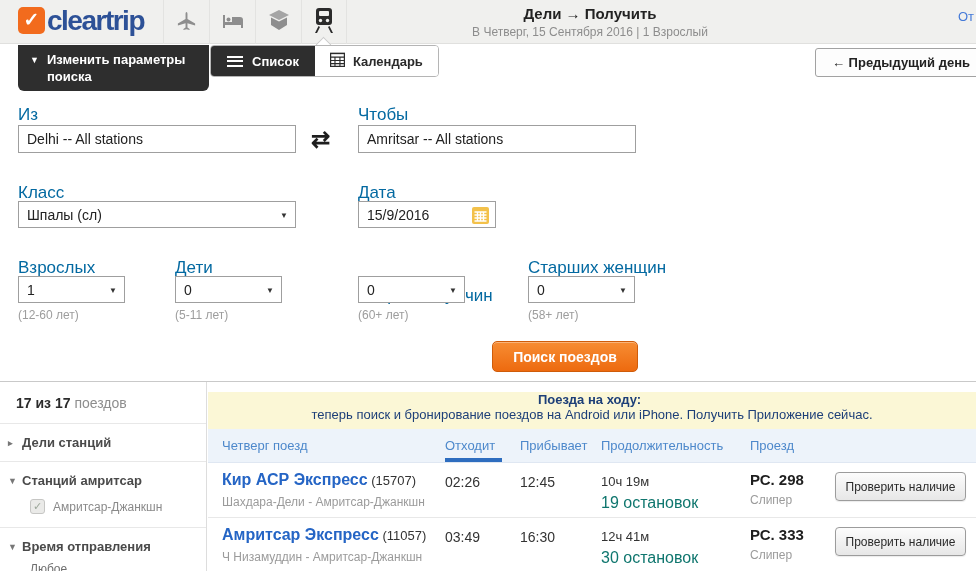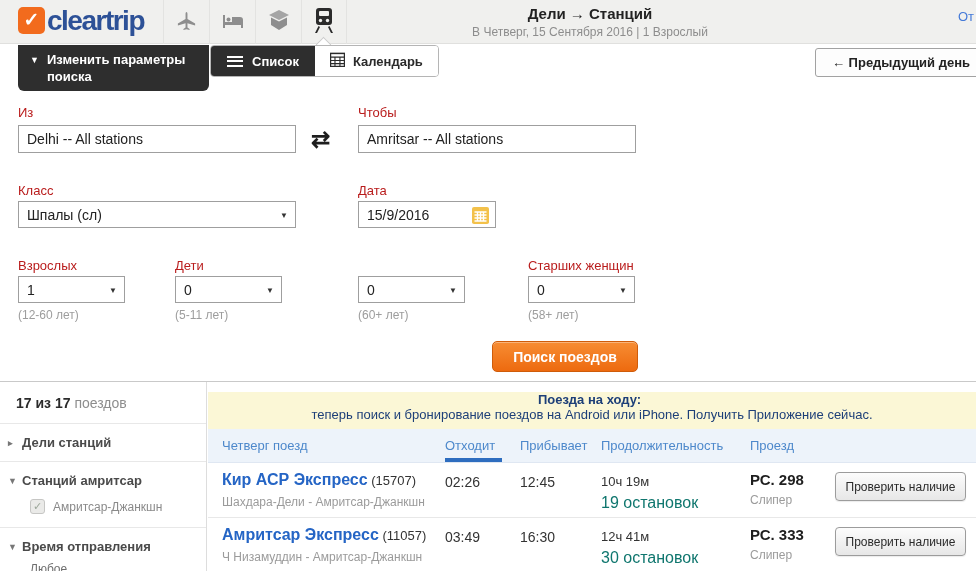--- a/index.html
+++ b/index.html
@@ -25,21 +25,21 @@
   .modify-btn { position:absolute; left:18px; top:0; width:191px; height:46px; background:#2e2e2e; color:#fff; border-radius:0 0 6px 6px; display:flex; padding:7px 10px 0 12px; font-size:13px; font-weight:bold; line-height:1.3; cursor:pointer; z-index:3; }
   .modify-caret { font-size:9px; margin:3px 8px 0 0; color:#fff; }
   .seg { position:absolute; left:210px; top:0; height:32px; display:flex; border:1px solid #b5b5b5; border-radius:4px; background:#fff; overflow:hidden; z-index:2; }
   .seg-list { background:#2e2e2e; color:#fff; font-weight:bold; font-size:13px; padding:0 16px; display:flex; align-items:center; gap:9px; cursor:pointer; }
   .menu-bars { width:16px; height:11px; background:linear-gradient(#fff 0 2px, transparent 2px 4.5px, #fff 4.5px 6.5px, transparent 6.5px 9px, #fff 9px 11px); }
   .seg-cal { color:#2b2b2b; font-weight:bold; font-size:13px; padding:0 15px; display:flex; align-items:center; gap:8px; cursor:pointer; background:#fff; }
   .prev-btn { position:absolute; left:815px; top:3px; height:29px; width:172px; background:#fdfdfd; border:1px solid #a2a2a2; border-radius:3px; font-weight:bold; font-size:13px; color:#222; display:flex; align-items:center; justify-content:center; cursor:pointer; }
 
   
   .form { position:absolute; top:78px; left:0; right:0; height:303px; background:#fff; }
-  .lbl { position:absolute; font-size:13px; color:#b91c1c; }
+  .lbl { position:absolute; font-size:17px; color:#0369a1; }
   .hint { position:absolute; font-size:12px; color:#9d9d9d; }
   .inp { position:absolute; height:28px; border:1px solid #9f9f9f; font-size:14px; color:#222; padding:0 8px; font-family:inherit; background:#fff; }
   .swap-icon { position:absolute; left:311px; top:48px; font-size:23px; font-weight:bold; color:#1e1e1e; cursor:pointer; }
   .sel { position:absolute; border:1px solid #9f9f9f; background:#fff; height:27px; font-size:14px; color:#222; padding:0 20px 0 8px; display:flex; align-items:center; cursor:pointer; }
   .sel-arr { position:absolute; right:7px; top:9px; font-size:8px; color:#333; }
   .date-wrap { position:absolute; left:358px; top:123px; width:138px; height:27px; border:1px solid #9f9f9f; background:#fff; }
   .date-wrap input { border:0; width:100px; height:25px; font-size:14px; color:#222; padding:0 0 0 8px; font-family:inherit; outline:none; }
   .cal-ico-y { position:absolute; right:6px; top:5px; }
   .search-btn { position:absolute; left:492px; top:263px; width:146px; height:31px; background:linear-gradient(#f78d33, #ed6a0f); border:1px solid #cf5c0a; border-radius:5px; color:#fff; font-weight:bold; font-size:14px; font-family:inherit; cursor:pointer; box-shadow:inset 0 1px 0 rgba(255,255,255,.35); }
 
@@ -115,21 +115,21 @@
               <rect x="6" y="4" width="10" height="5" rx="1" fill="#f0f0ee"></rect>
               <circle cx="7.5" cy="13.5" r="1.7" fill="#f0f0ee"></circle>
               <circle cx="14.5" cy="13.5" r="1.7" fill="#f0f0ee"></circle>
               <path d="M5.5 19l-3.5 7h2l3-6zM16.5 19l3.5 7h-2l-3-6z" fill="#2b2b2b"></path>
             </svg>
         </span>
         <span class="notch"></span>
       </div>
     </div>
     <div class="title-wrap">
-      <div class="page-title">Дели → Станций</div>
+      <div class="page-title">Дели → Получить</div>
       <div class="page-subtitle">В Четверг, 15 Сентября 2016 | 1 Взрослый</div>
     </div>
     <a class="top-link">От</a>
   </div>
 
   <div class="toolbar">
     <div class="modify-btn">
       <span class="modify-caret">▼</span>
       <span>Изменить параметры поиска</span>
     </div>

